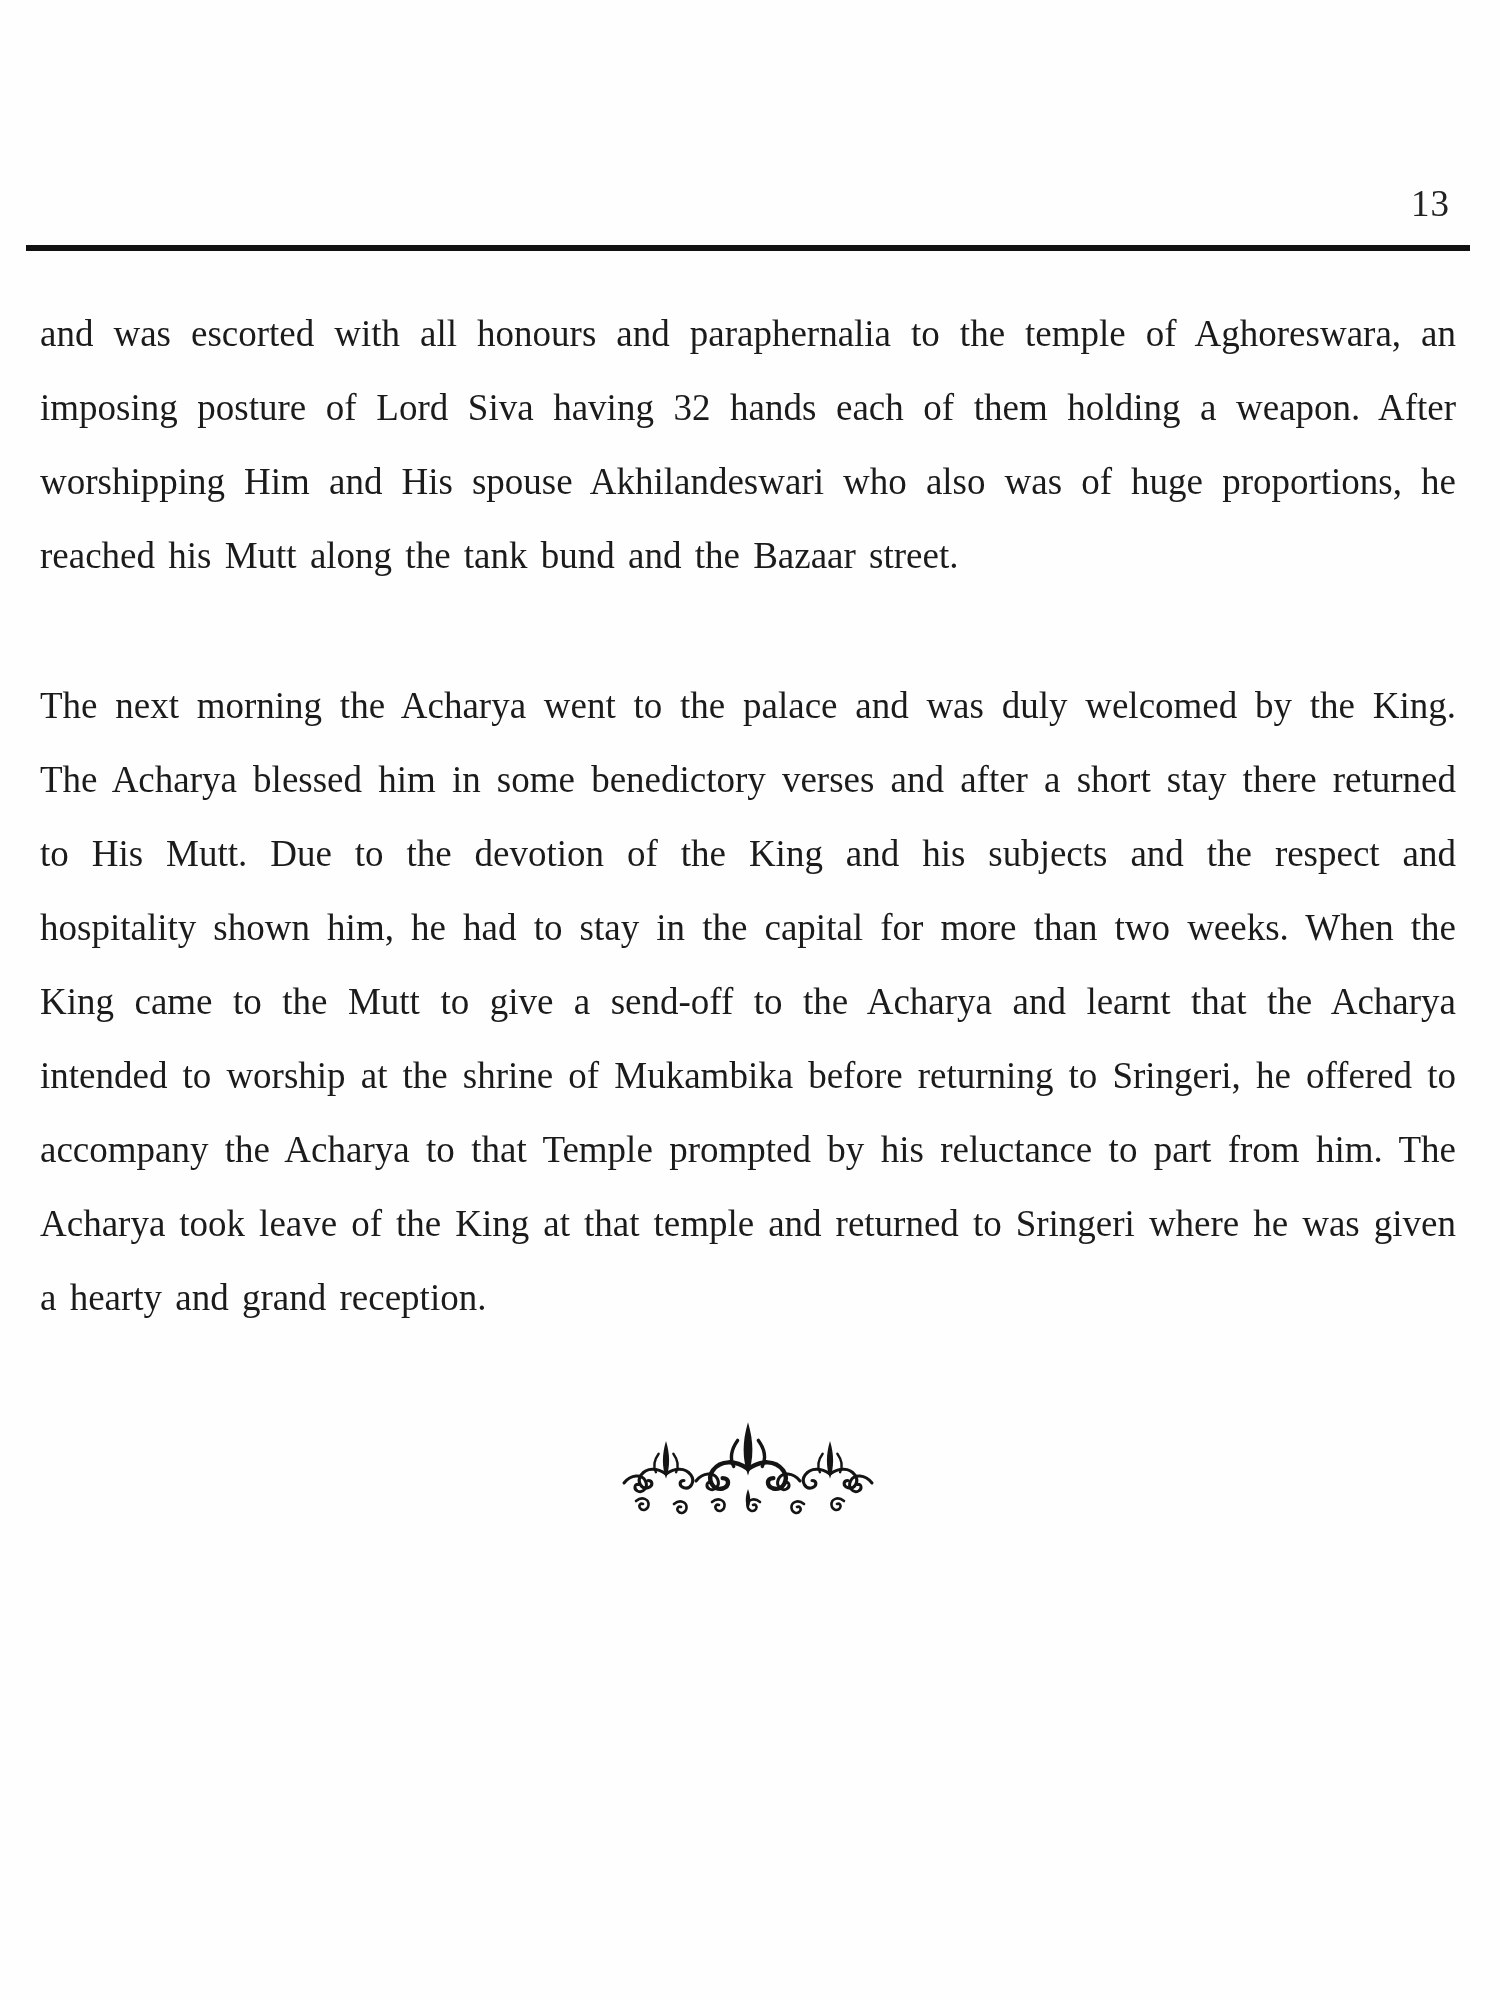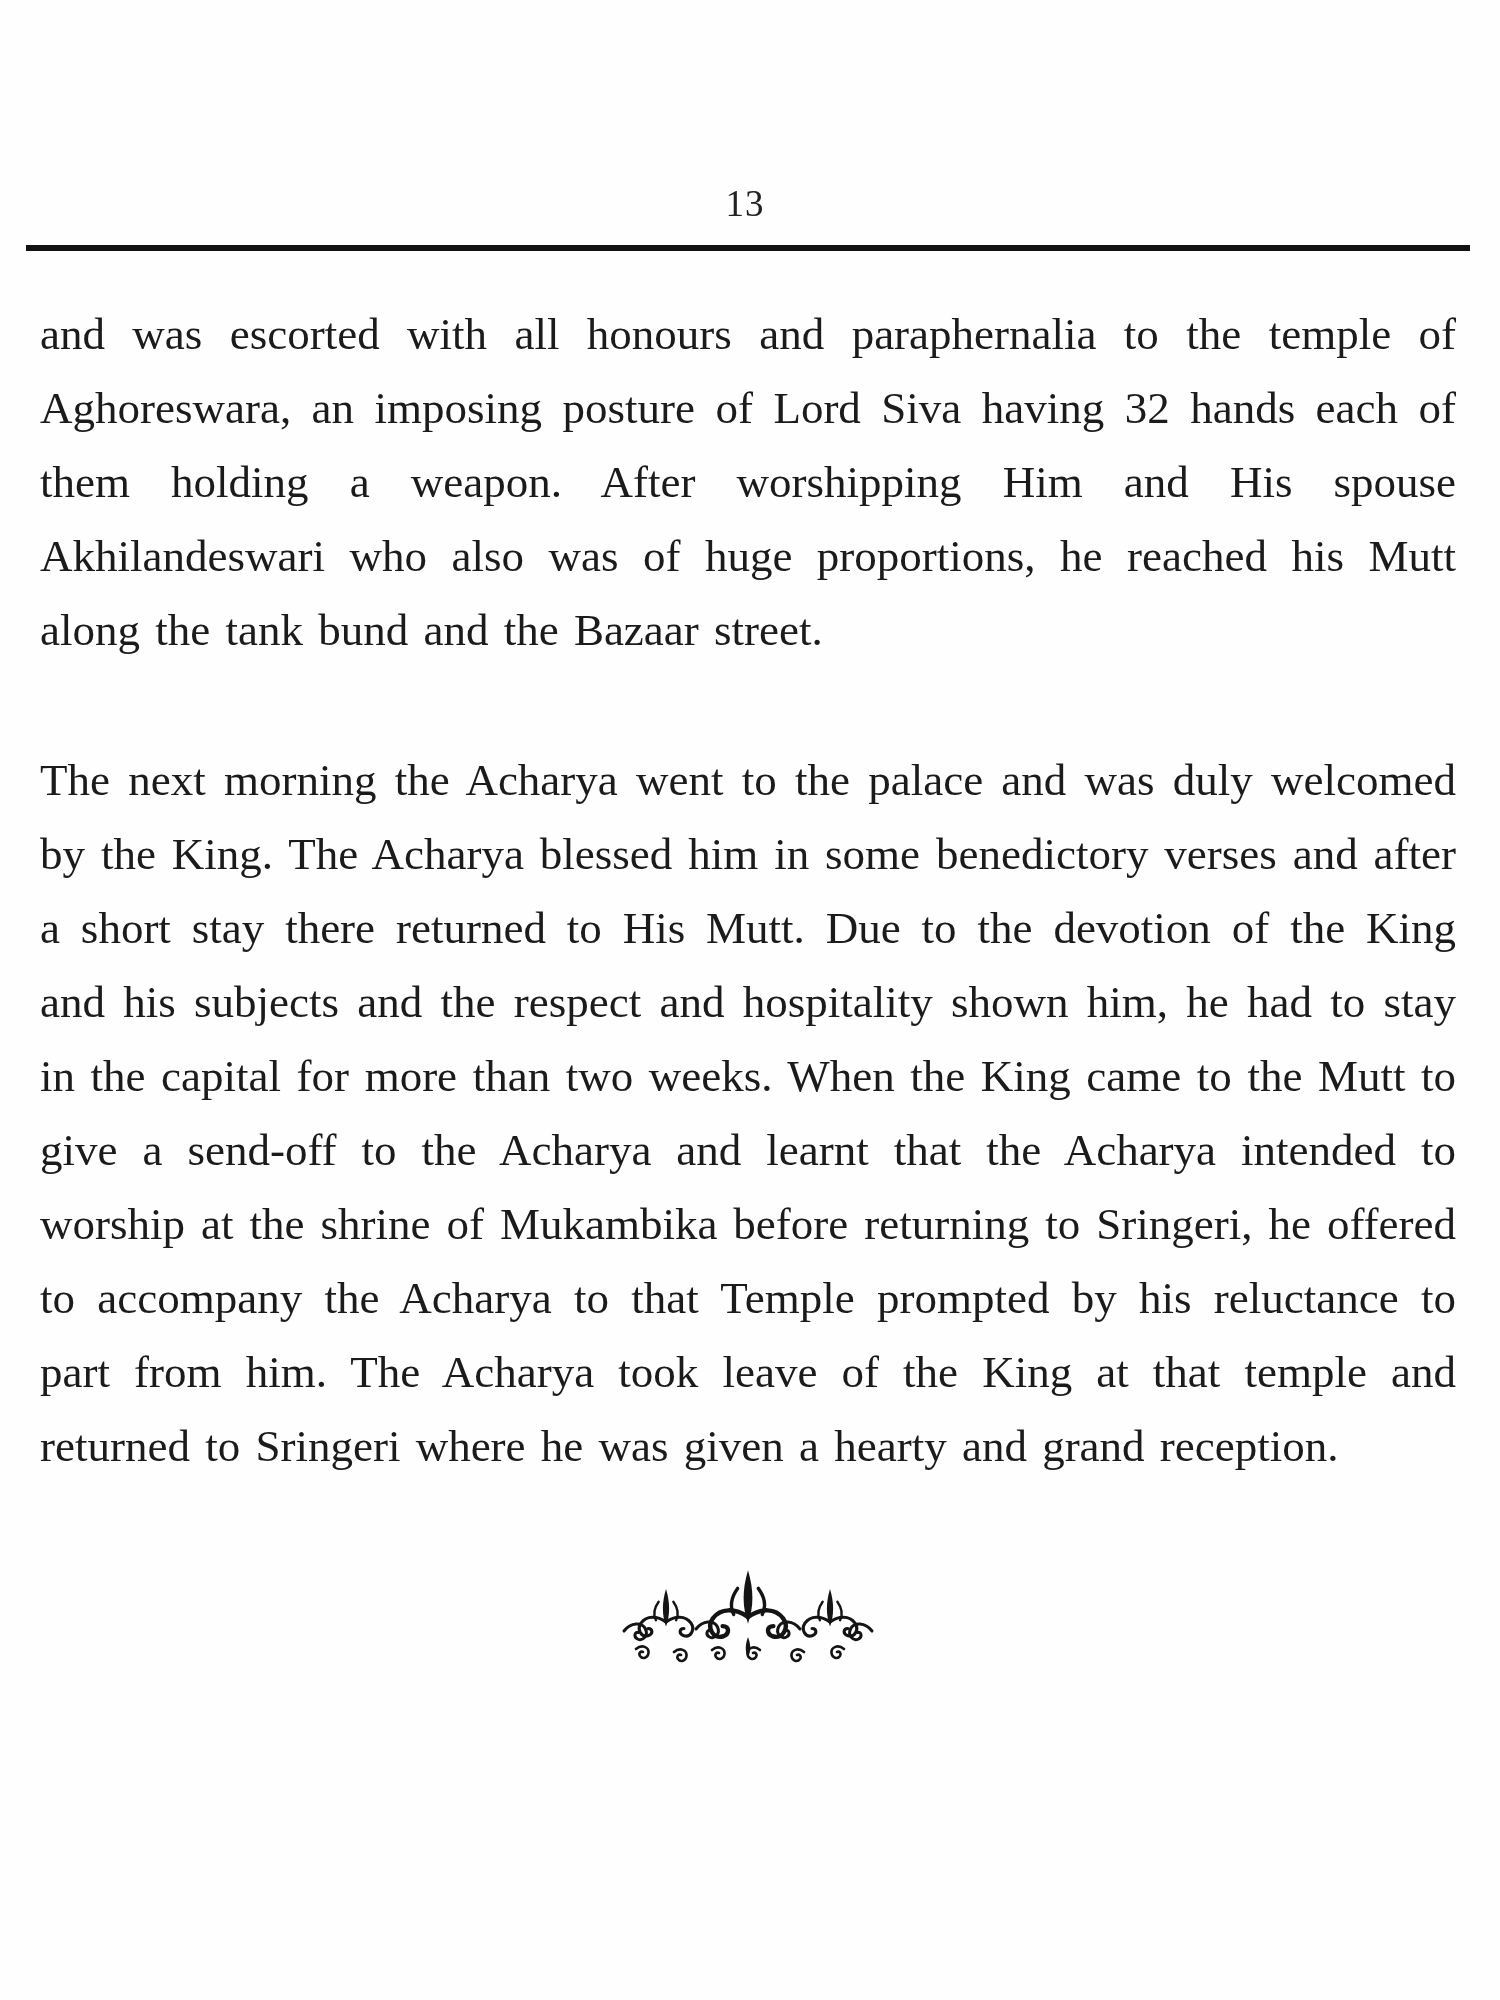--- a/index.html
+++ b/index.html
@@ -14,40 +14,40 @@
     margin: 0 auto;
     background: #fefefe;
     color: #1c1c1c;
     font-family: "Liberation Serif", "DejaVu Serif", serif;
     box-sizing: border-box;
     padding: 0 44px 0 40px;
     overflow: hidden;
   }
   .page-number {
     padding-top: 182px;
-    text-align: center;
+    text-align: right;
     font-size: 37px;
     letter-spacing: 1px;
     color: #222;
     padding-right: 6px;
   }
   .head-rule {
     margin-top: 20px;
     margin-left: -14px;
     margin-right: -14px;
     height: 6px;
     background: #121212;
     border: none;
   }
   .body-text {
     margin-top: 46px;
   }
   .body-text p {
     margin: 0 0 76px 0;
-    font-size: 45px;
+    font-size: 37px;
     line-height: 74px;
     text-align: justify;
     text-justify: inter-word;
     word-spacing: 4px;
     color: #1b1b1b;
   }
   .ornament-wrap {
     margin-top: 66px;
     text-align: center;
   }

